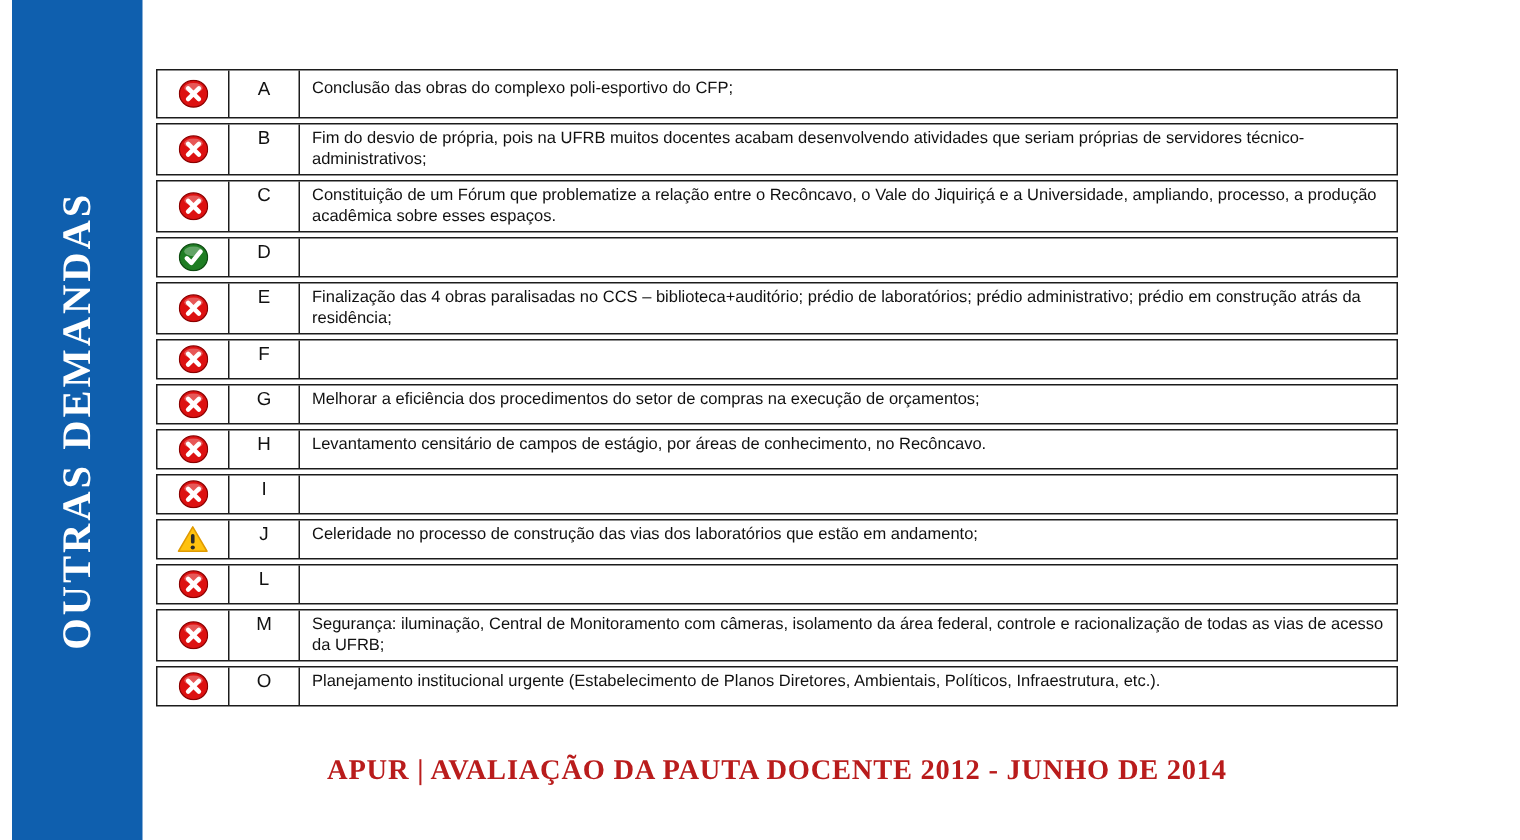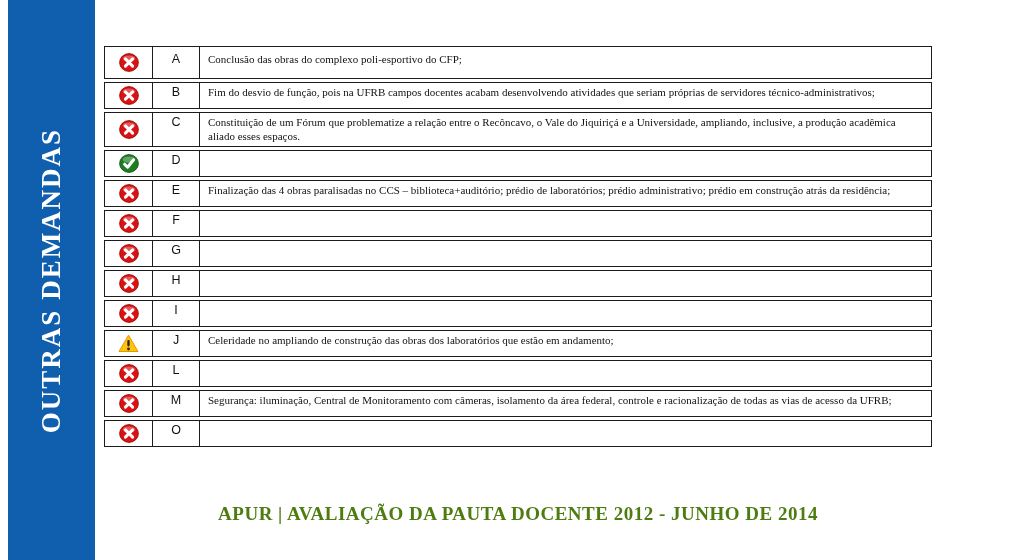--- a/index.html
+++ b/index.html
@@ -62,35 +62,34 @@
     color: #111111;
     line-height: 13.5px;
   }
   .cell-text {
     flex: 1 1 auto;
     font-size: 11px;
     line-height: 13.5px;
     color: #111111;
     padding-left: 8px;
     padding-right: 8px;
-    font-family: Liberation Serif, serif;
   }
   .status-icon { display: block; }
 
   
   .footer-caption {
     position: absolute;
     left: 104px; top: 503px;
     width: 828px;
     text-align: center;
     font-family: "Liberation Serif", serif;
     font-weight: bold;
     font-size: 19px;
     letter-spacing: 0.5px;
-    color: #4d7c0f;
+    color: #b91c1c;
   }
 </style>
 </head>
 <body>
 
 <div class="slide">
 
   <div class="sidebar">
     <div class="sidebar-label">OUTRAS DEMANDAS</div>
   </div>
@@ -113,34 +112,34 @@
       <div class="cell cell-icon">
 
         <svg class="status-icon" width="20" height="19" viewBox="0 0 20 19">
           <ellipse cx="10" cy="9.5" rx="9.4" ry="8.9" fill="#dd1111" stroke="#8b0000" stroke-width="0.8"></ellipse>
           <ellipse cx="10" cy="5.6" rx="6.2" ry="3.2" fill="#ffffff" opacity="0.30"></ellipse>
           <path d="M6.4 5.9 L13.6 13.1 M13.6 5.9 L6.4 13.1" stroke="#ffffff" stroke-width="3" stroke-linecap="round" fill="none"></path>
         </svg>
 
       </div>
       <div class="cell cell-letter">B</div>
-      <div class="cell cell-text">Fim do desvio de função, pois na UFRB campos docentes acabam desenvolvendo atividades que seriam próprias de servidores técnico-administrativos;</div>
+      <div class="cell cell-text">Fim do desvio de própria, pois na UFRB muitos docentes acabam desenvolvendo atividades que seriam próprias de servidores técnico-administrativos;</div>
     </div>
       <div class="row">
       <div class="cell cell-icon">
 
         <svg class="status-icon" width="20" height="19" viewBox="0 0 20 19">
           <ellipse cx="10" cy="9.5" rx="9.4" ry="8.9" fill="#dd1111" stroke="#8b0000" stroke-width="0.8"></ellipse>
           <ellipse cx="10" cy="5.6" rx="6.2" ry="3.2" fill="#ffffff" opacity="0.30"></ellipse>
           <path d="M6.4 5.9 L13.6 13.1 M13.6 5.9 L6.4 13.1" stroke="#ffffff" stroke-width="3" stroke-linecap="round" fill="none"></path>
         </svg>
 
       </div>
       <div class="cell cell-letter">C</div>
-      <div class="cell cell-text">Constituição de um Fórum que problematize a relação entre o Recôncavo, o Vale do Jiquiriçá e a Universidade, ampliando, inclusive, a produção acadêmica aliado esses espaços.</div>
+      <div class="cell cell-text">Constituição de um Fórum que problematize a relação entre o Recôncavo, o Vale do Jiquiriçá e a Universidade, ampliando, processo, a produção acadêmica sobre esses espaços.</div>
     </div>
       <div class="row">
       <div class="cell cell-icon">
 
         <svg class="status-icon" width="20" height="19" viewBox="0 0 20 19">
           <ellipse cx="10" cy="9.5" rx="9.4" ry="8.9" fill="#1e7d23" stroke="#0d4a10" stroke-width="0.8"></ellipse>
           <ellipse cx="10" cy="5.6" rx="6.2" ry="3.2" fill="#ffffff" opacity="0.30"></ellipse>
           <path d="M5.6 10.2 L8.6 13.2 L14.6 5.8" stroke="#ffffff" stroke-width="3" stroke-linecap="round" stroke-linejoin="round" fill="none"></path>
         </svg>
 
@@ -176,32 +175,34 @@
       <div class="cell cell-icon">
 
         <svg class="status-icon" width="20" height="19" viewBox="0 0 20 19">
           <ellipse cx="10" cy="9.5" rx="9.4" ry="8.9" fill="#dd1111" stroke="#8b0000" stroke-width="0.8"></ellipse>
           <ellipse cx="10" cy="5.6" rx="6.2" ry="3.2" fill="#ffffff" opacity="0.30"></ellipse>
           <path d="M6.4 5.9 L13.6 13.1 M13.6 5.9 L6.4 13.1" stroke="#ffffff" stroke-width="3" stroke-linecap="round" fill="none"></path>
         </svg>
 
       </div>
       <div class="cell cell-letter">G</div>
+      <div class="cell cell-text">Melhorar a eficiência dos procedimentos do setor de compras na execução de orçamentos;</div>
     </div>
       <div class="row">
       <div class="cell cell-icon">
 
         <svg class="status-icon" width="20" height="19" viewBox="0 0 20 19">
           <ellipse cx="10" cy="9.5" rx="9.4" ry="8.9" fill="#dd1111" stroke="#8b0000" stroke-width="0.8"></ellipse>
           <ellipse cx="10" cy="5.6" rx="6.2" ry="3.2" fill="#ffffff" opacity="0.30"></ellipse>
           <path d="M6.4 5.9 L13.6 13.1 M13.6 5.9 L6.4 13.1" stroke="#ffffff" stroke-width="3" stroke-linecap="round" fill="none"></path>
         </svg>
 
       </div>
       <div class="cell cell-letter">H</div>
+      <div class="cell cell-text">Levantamento censitário de campos de estágio, por áreas de conhecimento, no Recôncavo.</div>
     </div>
       <div class="row">
       <div class="cell cell-icon">
 
         <svg class="status-icon" width="20" height="19" viewBox="0 0 20 19">
           <ellipse cx="10" cy="9.5" rx="9.4" ry="8.9" fill="#dd1111" stroke="#8b0000" stroke-width="0.8"></ellipse>
           <ellipse cx="10" cy="5.6" rx="6.2" ry="3.2" fill="#ffffff" opacity="0.30"></ellipse>
           <path d="M6.4 5.9 L13.6 13.1 M13.6 5.9 L6.4 13.1" stroke="#ffffff" stroke-width="3" stroke-linecap="round" fill="none"></path>
         </svg>
 
@@ -212,21 +213,21 @@
       <div class="cell cell-icon">
 
         <svg class="status-icon" width="21" height="19" viewBox="0 0 21 19">
           <path d="M10.5 1.2 L20 17.5 L1 17.5 Z" fill="#ffc20e" stroke="#e09a00" stroke-width="1" stroke-linejoin="round"></path>
           <rect x="9.3" y="6" width="2.4" height="6.4" rx="1.1" fill="#2a2a2a"></rect>
           <circle cx="10.5" cy="15" r="1.4" fill="#2a2a2a"></circle>
         </svg>
 
       </div>
       <div class="cell cell-letter">J</div>
-      <div class="cell cell-text">Celeridade no ampliando de construção das obras dos laboratórios que estão em andamento;</div>
+      <div class="cell cell-text">Celeridade no processo de construção das vias dos laboratórios que estão em andamento;</div>
     </div>
       <div class="row">
       <div class="cell cell-icon">
 
         <svg class="status-icon" width="20" height="19" viewBox="0 0 20 19">
           <ellipse cx="10" cy="9.5" rx="9.4" ry="8.9" fill="#dd1111" stroke="#8b0000" stroke-width="0.8"></ellipse>
           <ellipse cx="10" cy="5.6" rx="6.2" ry="3.2" fill="#ffffff" opacity="0.30"></ellipse>
           <path d="M6.4 5.9 L13.6 13.1 M13.6 5.9 L6.4 13.1" stroke="#ffffff" stroke-width="3" stroke-linecap="round" fill="none"></path>
         </svg>
 
@@ -250,18 +251,19 @@
       <div class="cell cell-icon">
 
         <svg class="status-icon" width="20" height="19" viewBox="0 0 20 19">
           <ellipse cx="10" cy="9.5" rx="9.4" ry="8.9" fill="#dd1111" stroke="#8b0000" stroke-width="0.8"></ellipse>
           <ellipse cx="10" cy="5.6" rx="6.2" ry="3.2" fill="#ffffff" opacity="0.30"></ellipse>
           <path d="M6.4 5.9 L13.6 13.1 M13.6 5.9 L6.4 13.1" stroke="#ffffff" stroke-width="3" stroke-linecap="round" fill="none"></path>
         </svg>
 
       </div>
       <div class="cell cell-letter">O</div>
+      <div class="cell cell-text">Planejamento institucional urgente (Estabelecimento de Planos Diretores, Ambientais, Políticos, Infraestrutura, etc.).</div>
     </div>
     </div>
 
   <div class="footer-caption">APUR | AVALIAÇÃO DA PAUTA DOCENTE 2012 - JUNHO DE 2014</div>
 
 </div>
 
 </body></html>

